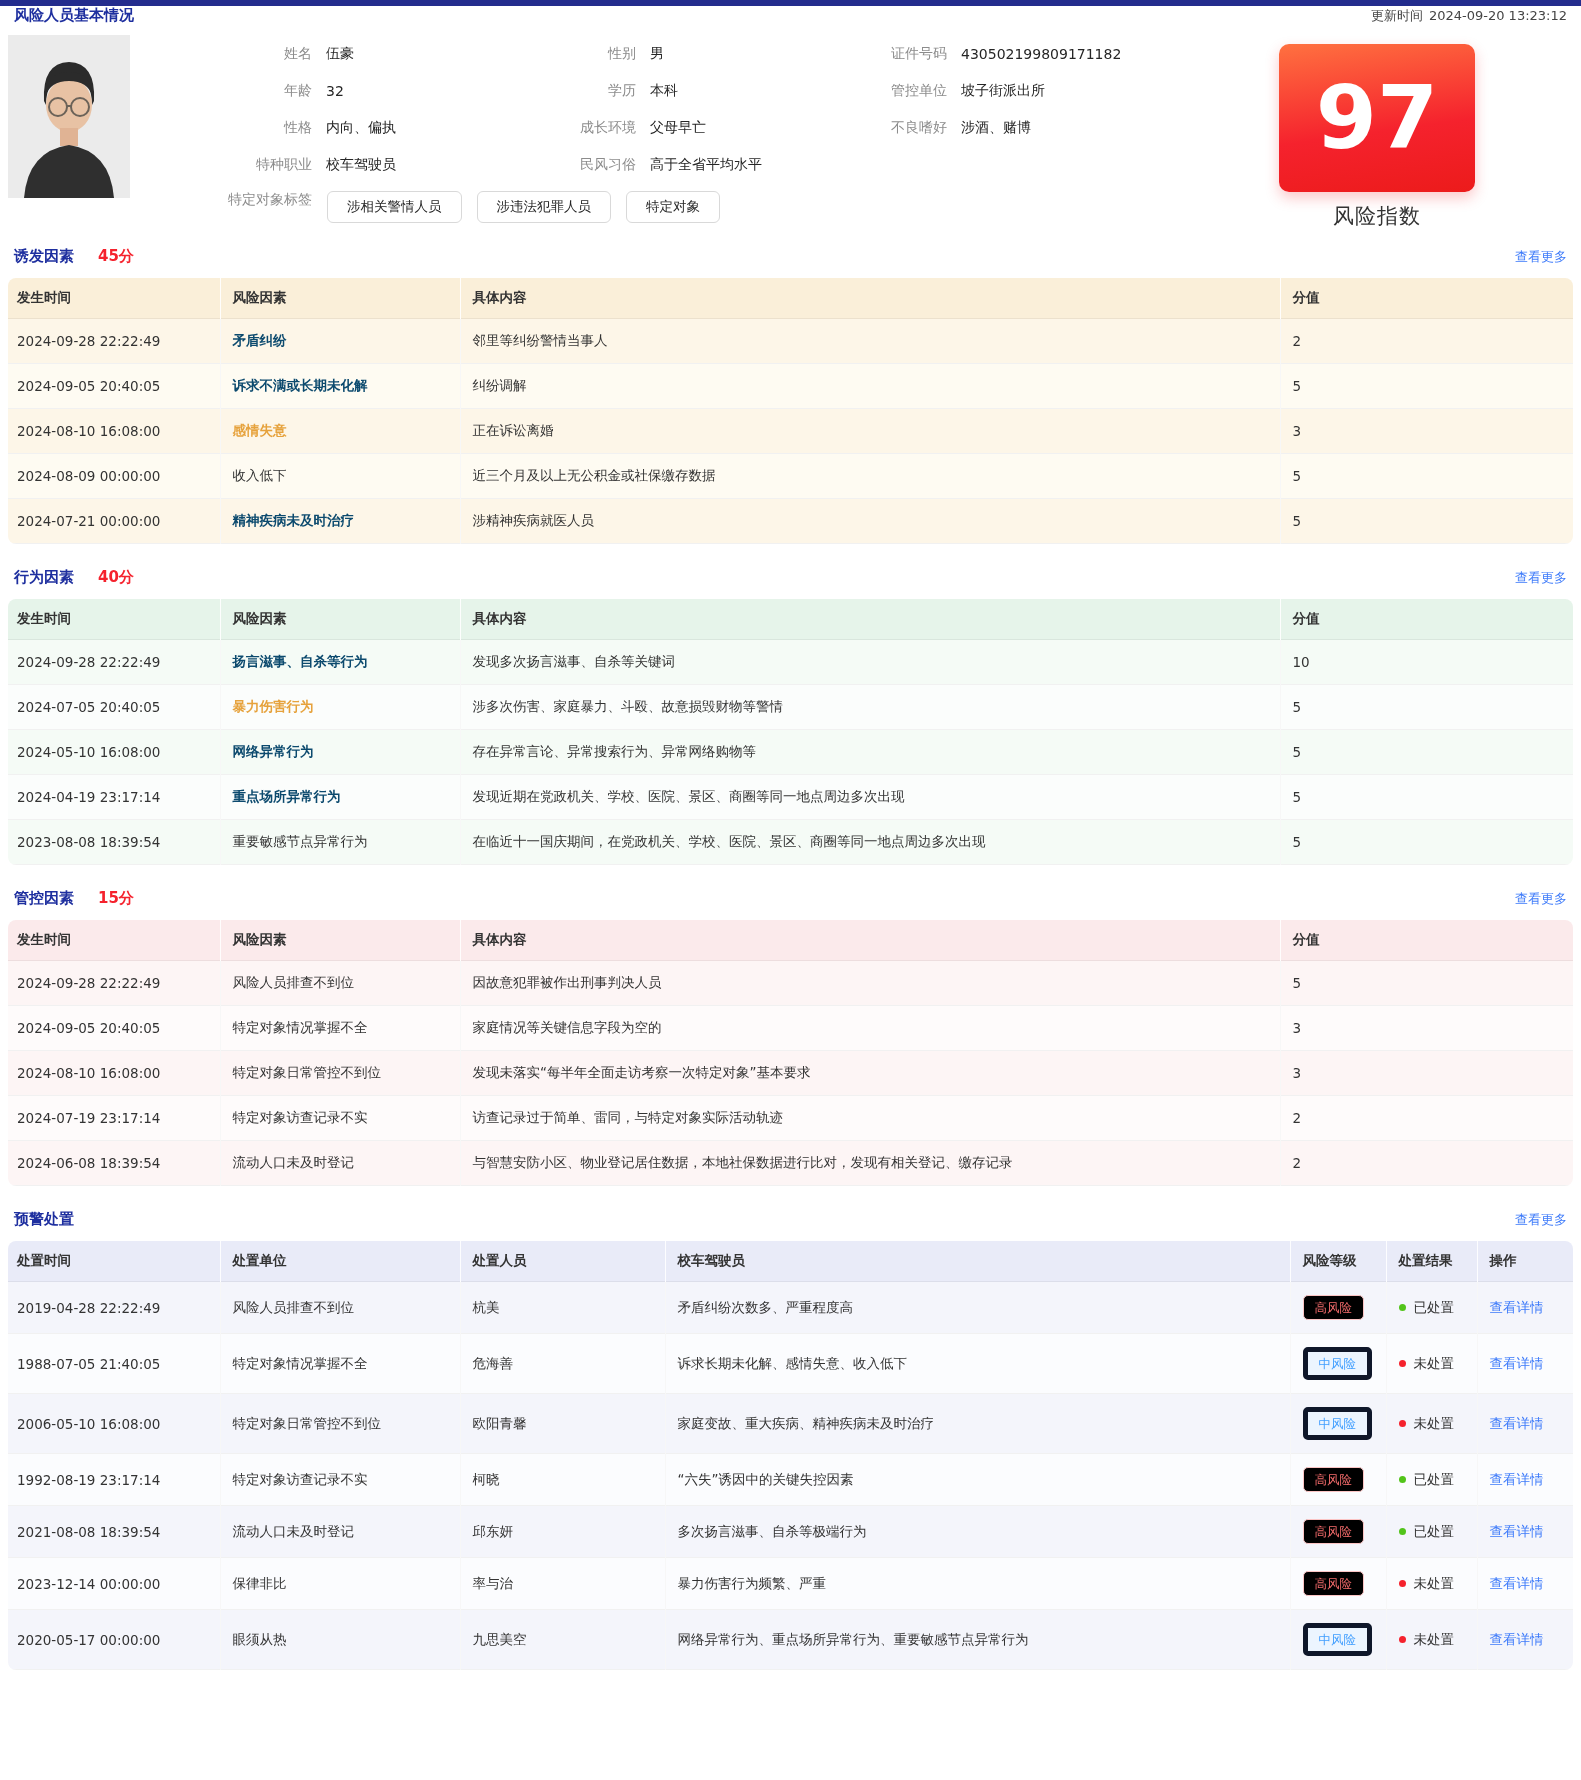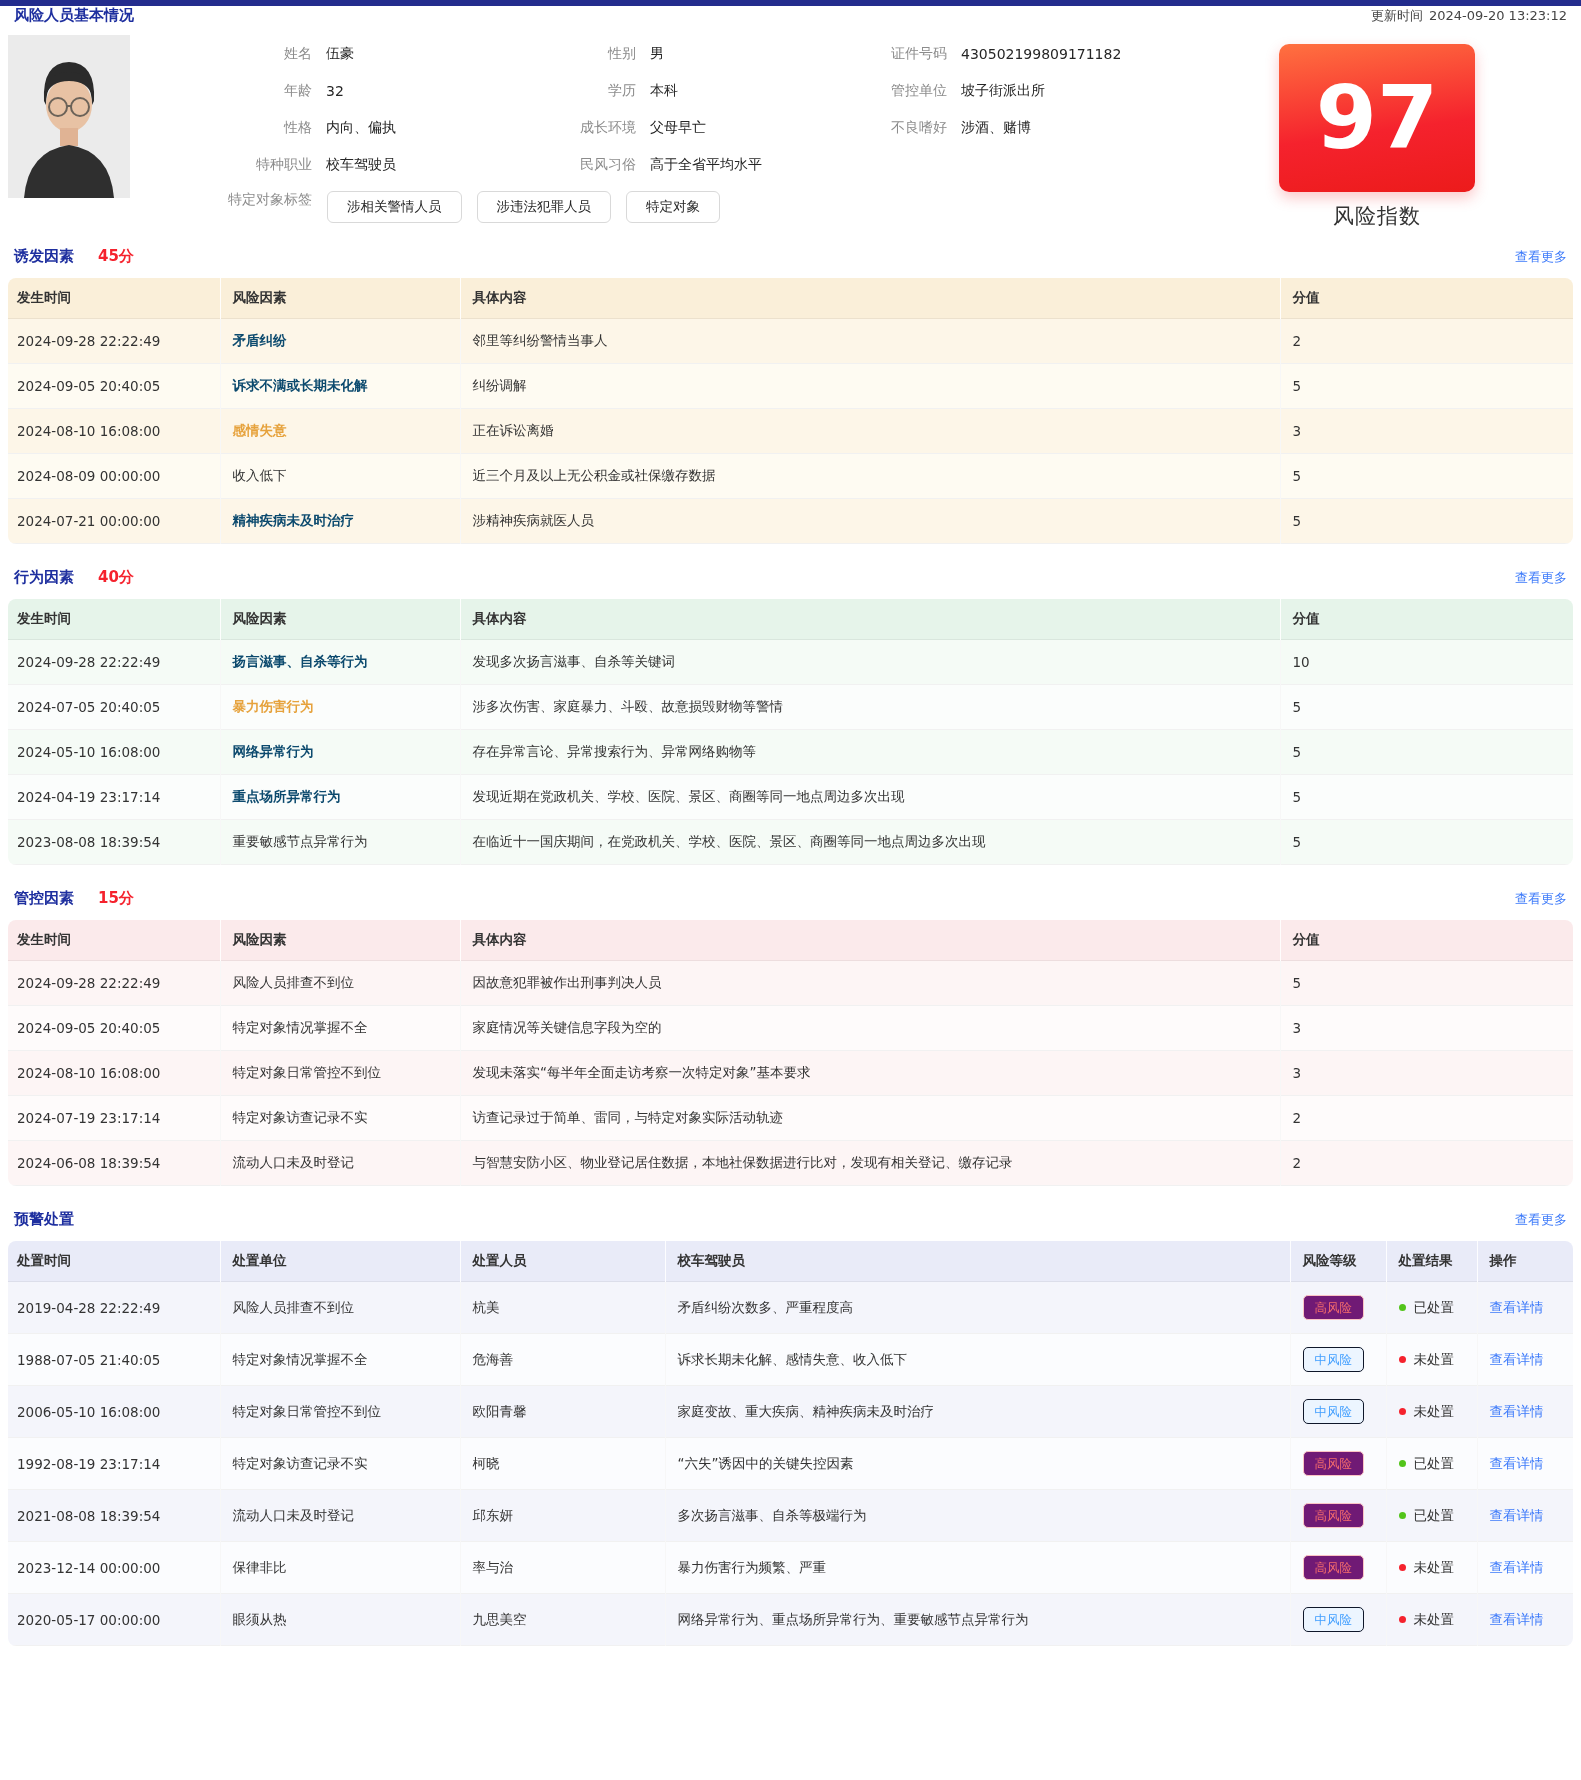--- a/index.html
+++ b/index.html
@@ -63,22 +63,22 @@
   .theme-pink tr.even td{background:#FEFBFB;}
   .theme-indigo thead th{background:#E9EBF8;}
   .theme-indigo tr.odd td{background:#F4F5FB;}
   .theme-indigo tr.even td{background:#FBFCFE;}
   
   .fc-red{color:#0c4a6e;font-weight:bold;}
   .fc-orange{color:#E6A23C;font-weight:bold;}
   .fc-default{color:#333;}
   
   .badge{display:inline-block;padding:4px 11px;border-radius:5px;font-size:12.5px;line-height:1.2;}
-  .badge.high{color:#F56C6C;background:#701a75;border:1px solid #FBC4C4;}
-  .badge.medium{color:#409EFF;background:#ECF5FF;border:1px solid #0f172a;}
+  .badge.high{color:#F56C6C;background:#000000;border:1px solid #FBC4C4;}
+  .badge.medium{color:#409EFF;background:#ECF5FF;border:5px solid #0f172a;}
   .dot{display:inline-block;width:7px;height:7px;border-radius:50%;margin-right:8px;vertical-align:1px;}
   .dot.done{background:#52C41A;}
   .dot.pending{background:#F5222D;}
   .detail{color:#3E7BFA;text-decoration:none;cursor:pointer;}
 </style>
 </head>
 <body>
 
 <div class="topbar"></div>
 

